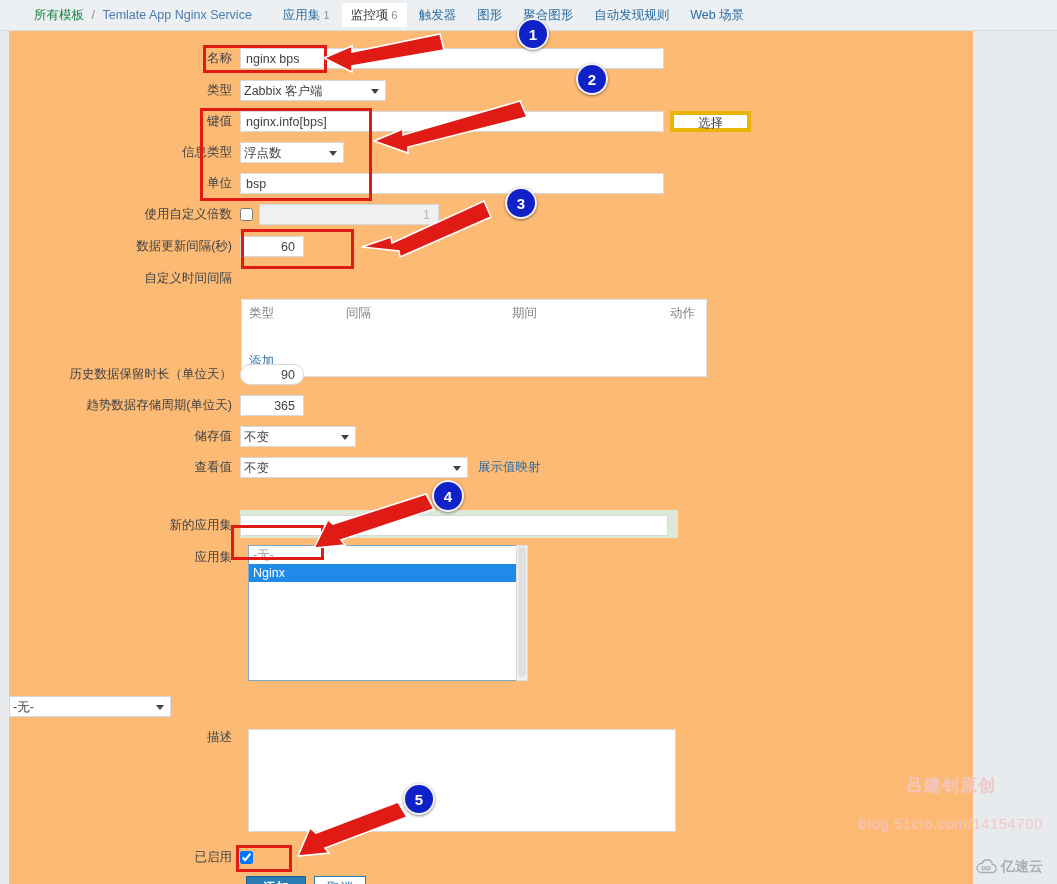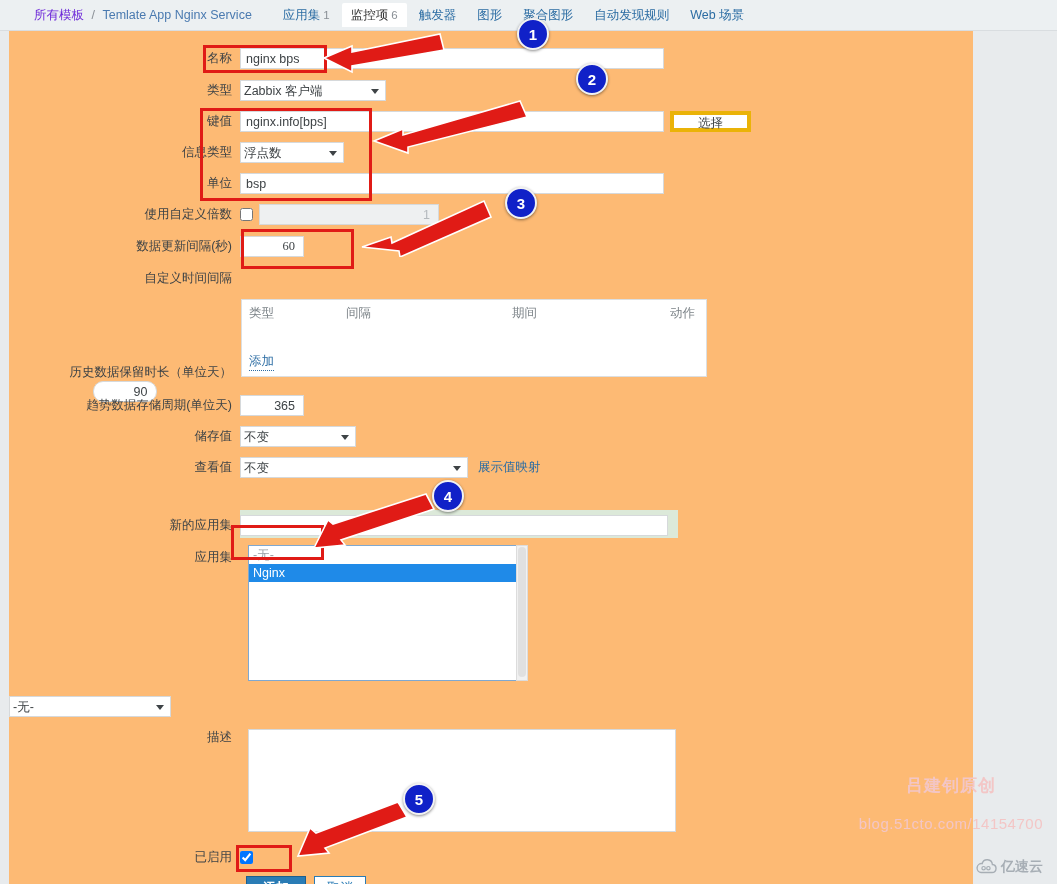--- a/index.html
+++ b/index.html
@@ -10,21 +10,21 @@
     font-size:12px;color:#2b2b2b;
     overflow:hidden;position:relative;
   }
   
   #topnav{
     position:absolute;left:0;top:0;width:1057px;height:31px;
     background:#ecf0f2;border-bottom:1px solid #d9dde0;
     display:flex;align-items:center;box-sizing:border-box;padding-left:34px;
   }
   .crumb{color:#3b5e8c;font-size:12.5px;white-space:nowrap;}
-  .crumb-link{color:#6d28d9;text-decoration:none;font-family:Liberation Mono, monospace;}
+  .crumb-link{color:#15803d;text-decoration:none;font-family:Liberation Mono, monospace;}
   .crumb-sep{color:#8a9096;margin:0 4px;}
   .crumb-cur{color:#4a7ab0;}
   .tabs{display:flex;align-items:center;margin-left:22px;height:31px;}
   .tab{
     color:#2b6ca3;font-size:12.5px;white-space:nowrap;
     padding:5px 9px;margin-right:3px;line-height:14px;
     border-radius:2px 2px 0 0;cursor:pointer;
   }
   .tab .cnt{color:#8a9096;font-size:11.5px;margin-left:3px;}
   .tab.active{background:#ffffff;color:#333;}
@@ -214,37 +214,37 @@
   </div>
 
   <div class="row" style="left:0;top:173px;">
     <div class="lbl" style="width:231px;">使用自定义倍数</div>
     <input type="checkbox" class="chk" style="">
     <input class="inp num" style="width: 180px; margin-left: 6px; background: rgb(238, 240, 241); color: rgb(180, 185, 189);" disabled="" value="1">
   </div>
 
   <div class="row" style="left:0;top:205px;">
     <div class="lbl" style="width:231px;">数据更新间隔(秒)</div>
-    <input class="inp num" style="width: 64px; font-family: Liberation Serif, serif;" value="60">
+    <input class="inp num" style="width: 64px;" value="60">
   </div>
 
   <div class="row" style="left:0;top:239px;">
     <div class="lbl" style="width:231px;">自定义时间间隔</div>
   </div>
 
   <div id="ivbox">
     <div class="ivhead" style="left:7px;">类型</div>
     <div class="ivhead" style="left:104px;">间隔</div>
     <div class="ivhead" style="left:270px;">期间</div>
     <div class="ivhead" style="left:428px;">动作</div>
 
     <span class="link" style="position:absolute;left:7px;top:53px;">添加</span>
   </div>
 
-  <div class="row" style="left:0;top:333px;flex-direction:column;">
+  <div class="row" style="left:0;top:333px;">
     <div class="lbl" style="width:231px;">历史数据保留时长（单位天）</div>
     <input class="inp num" style="width: 64px; border-radius: 10px;" value="90">
   </div>
 
   <div class="row" style="left:0;top:364px;">
     <div class="lbl" style="width:231px;">趋势数据存储周期(单位天)</div>
     <input class="inp num" style="width: 64px;" value="365">
   </div>
 
   <div class="row" style="left:0;top:395px;">

